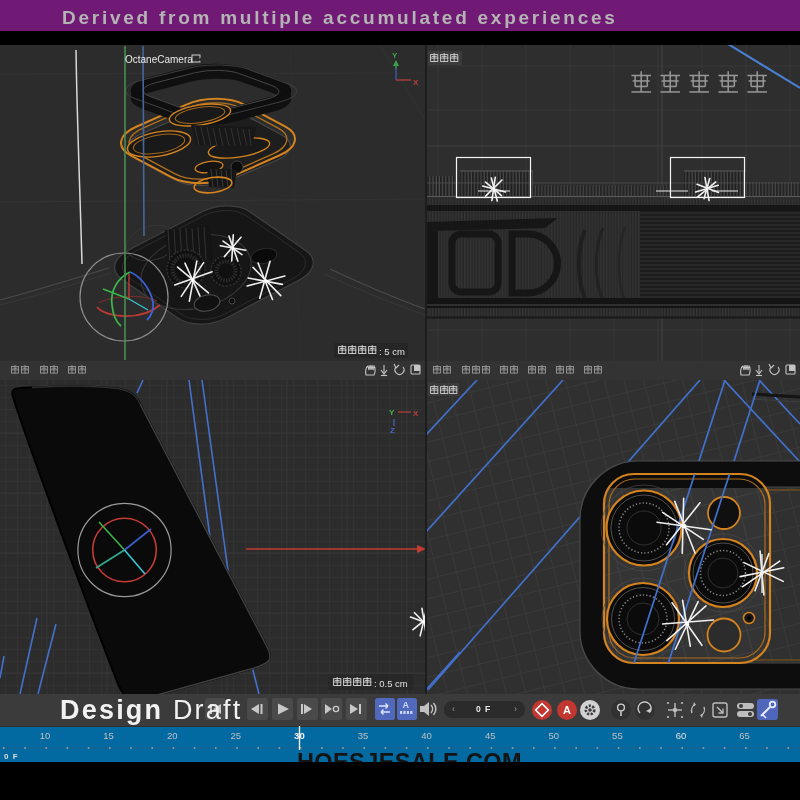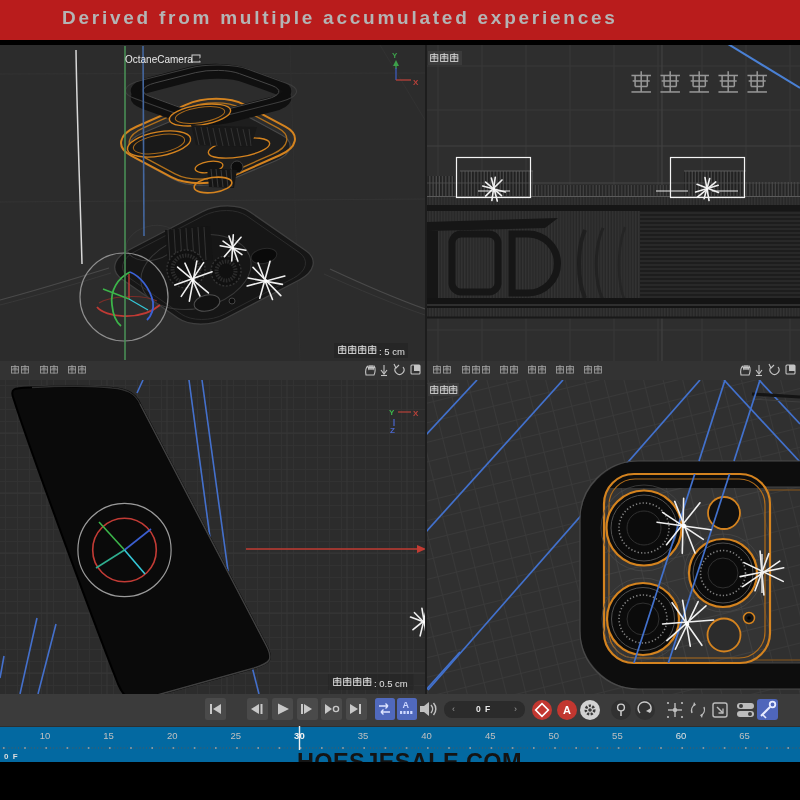--- a/index.html
+++ b/index.html
@@ -1,20 +1,20 @@
 <!DOCTYPE html>
 <html><head><meta charset="utf-8"><style>
 *{margin:0;padding:0;box-sizing:border-box}
 html,body{width:800px;height:800px;background:#000;overflow:hidden}
 body{font-family:"Liberation Sans",sans-serif;position:relative}
 .abs{position:absolute}
 </style></head>
 <body>
 
-<div class="abs" style="left:0;top:0;width:800px;height:40px;background:#b91c1c">
+<div class="abs" style="left:0;top:0;width:800px;height:31px;background:#701a75">
 <div class="abs" style="left:62px;top:7px;font-size:19px;font-weight:700;letter-spacing:2.75px;color:#b4b4b4">Derived from multiple accumulated experiences</div>
 </div>
 
 <svg class="abs" style="left:0;top:45px" width="425" height="316" viewBox="0 45 425 316">
 <rect x="0" y="45" width="425" height="316" fill="#2c2c2c"></rect>
 <g id="tl-content">
 <defs>
 <g id="spark" stroke="#f0f0f0" stroke-width="1.6" stroke-linecap="round" vector-effect="non-scaling-stroke">
 <line x1="-13" y1="0" x2="13" y2="0" vector-effect="non-scaling-stroke"></line>
           <line x1="-6" y1="-11" x2="7" y2="12" vector-effect="non-scaling-stroke"></line>
@@ -457,20 +457,21 @@
 <use href="#cj" transform="translate(430,385)"></use>
         <use href="#cj" transform="translate(440,385)"></use>
         <use href="#cj" transform="translate(449,385)"></use>
 </g>
 </g>
 </svg>
 
 <div class="abs" style="left:425px;top:45px;width:2px;height:649px;background:#1d1d1d"></div>
 
 <div class="abs" style="left:0;top:694px;width:800px;height:32px;background:#3b3b3b">
+<span class="abs" style="z-index:3;left:60px;top:1px;font-size:27px;font-weight:700;color:#f2f2f2;letter-spacing:2.2px">Design <span style="font-weight:400">Draft</span></span>
 <svg class="abs" style="left:0;top:0" width="800" height="32" viewBox="0 0 800 32">
 <g id="transport">
 <defs>
 <g id="tbtn">
             <rect x="0" y="0" width="21" height="22" rx="2.5" fill="#4a4a4a"></rect>
           </g>
 </defs>
 
 <use href="#tbtn" x="205" y="4"></use>
         <use href="#tbtn" x="247" y="4"></use>

